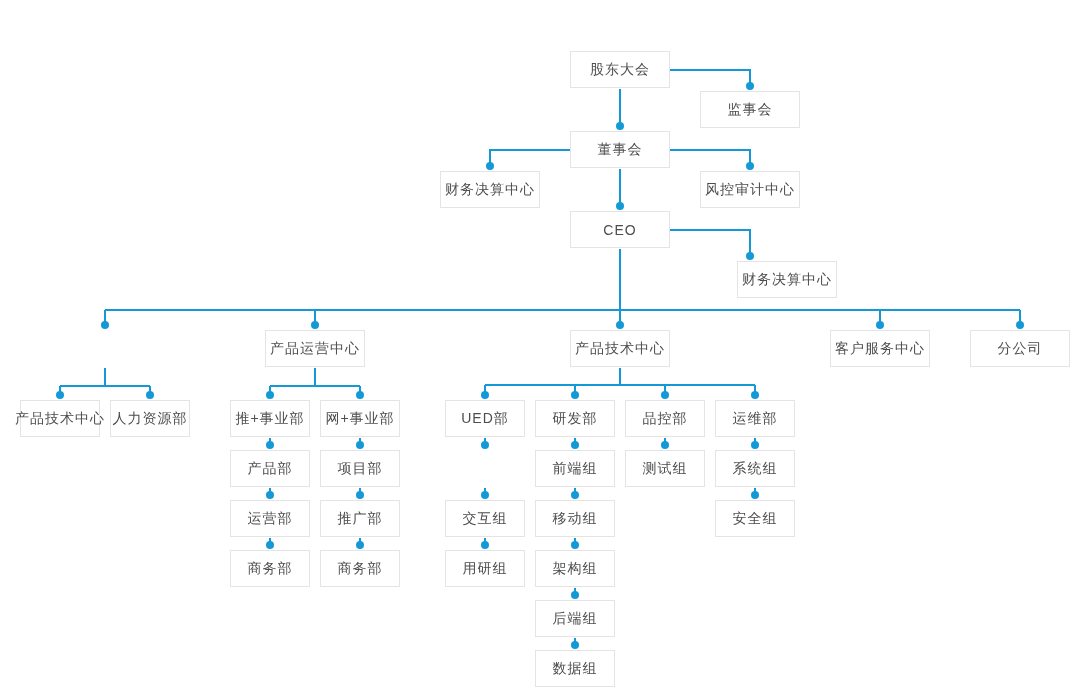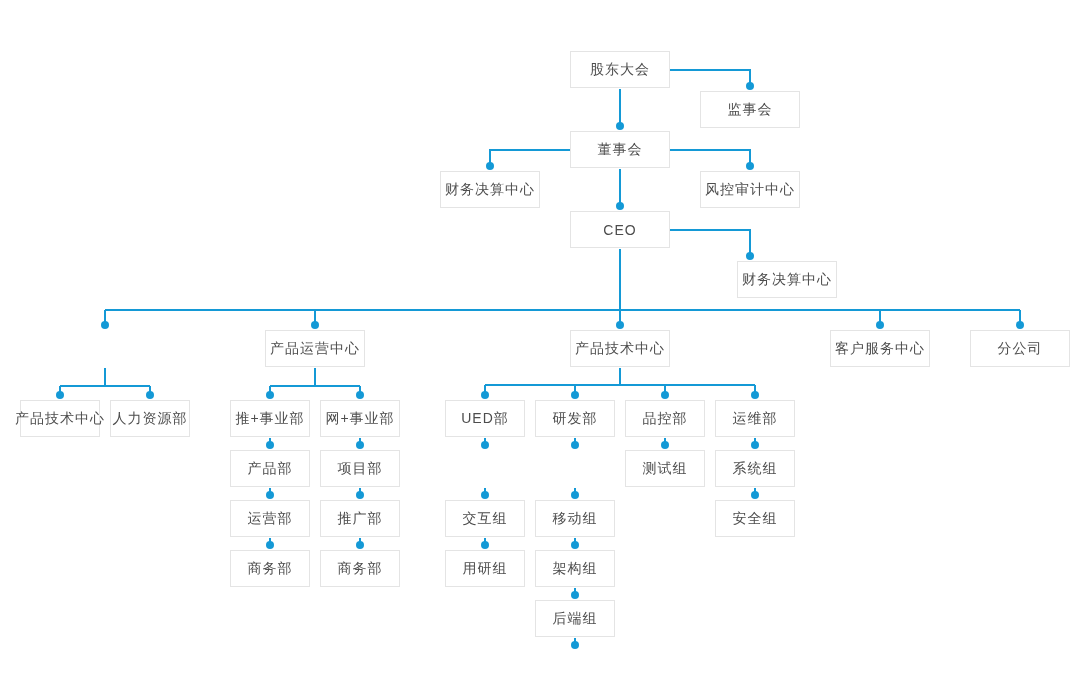--- a/index.html
+++ b/index.html
@@ -107,22 +107,24 @@
   <div class="node w80" style="left:230px;top:550px">商务部</div>
   <div class="node w80" style="left:320px;top:400px">网+事业部</div>
   <div class="node w80" style="left:320px;top:450px">项目部</div>
   <div class="node w80" style="left:320px;top:500px">推广部</div>
   <div class="node w80" style="left:320px;top:550px">商务部</div>
 
   <div class="node w80" style="left:445px;top:400px">UED部</div>
   <div class="node w80" style="left:445px;top:500px">交互组</div>
   <div class="node w80" style="left:445px;top:550px">用研组</div>
   <div class="node w80" style="left:535px;top:400px">研发部</div>
+  <div class="node w80" style="left:535px;top:450px">前端组</div>
   <div class="node w80" style="left:535px;top:500px">移动组</div>
   <div class="node w80" style="left:535px;top:550px">架构组</div>
   <div class="node w80" style="left:535px;top:600px">后端组</div>
+  <div class="node w80" style="left:535px;top:650px">数据组</div>
   <div class="node w80" style="left:625px;top:400px">品控部</div>
   <div class="node w80" style="left:625px;top:450px">测试组</div>
   <div class="node w80" style="left:715px;top:400px">运维部</div>
   <div class="node w80" style="left:715px;top:450px">系统组</div>
   <div class="node w80" style="left:715px;top:500px">安全组</div>
 
 </div>
 
 </body></html>

